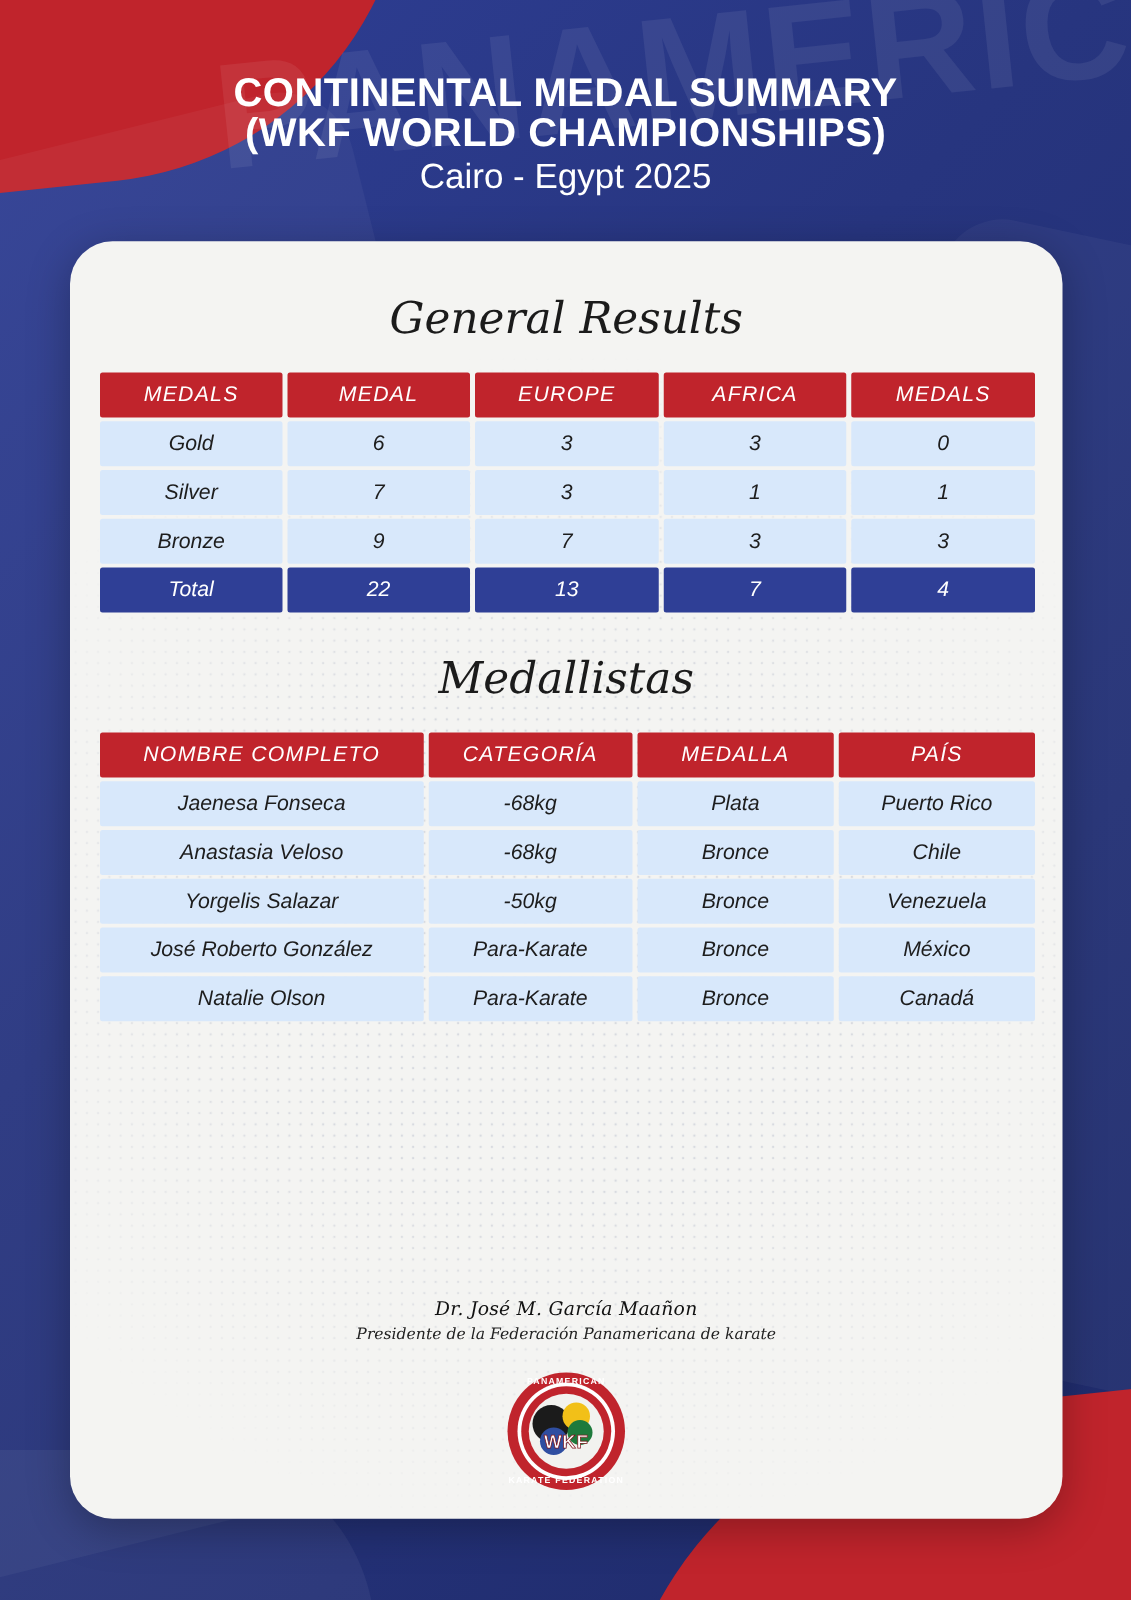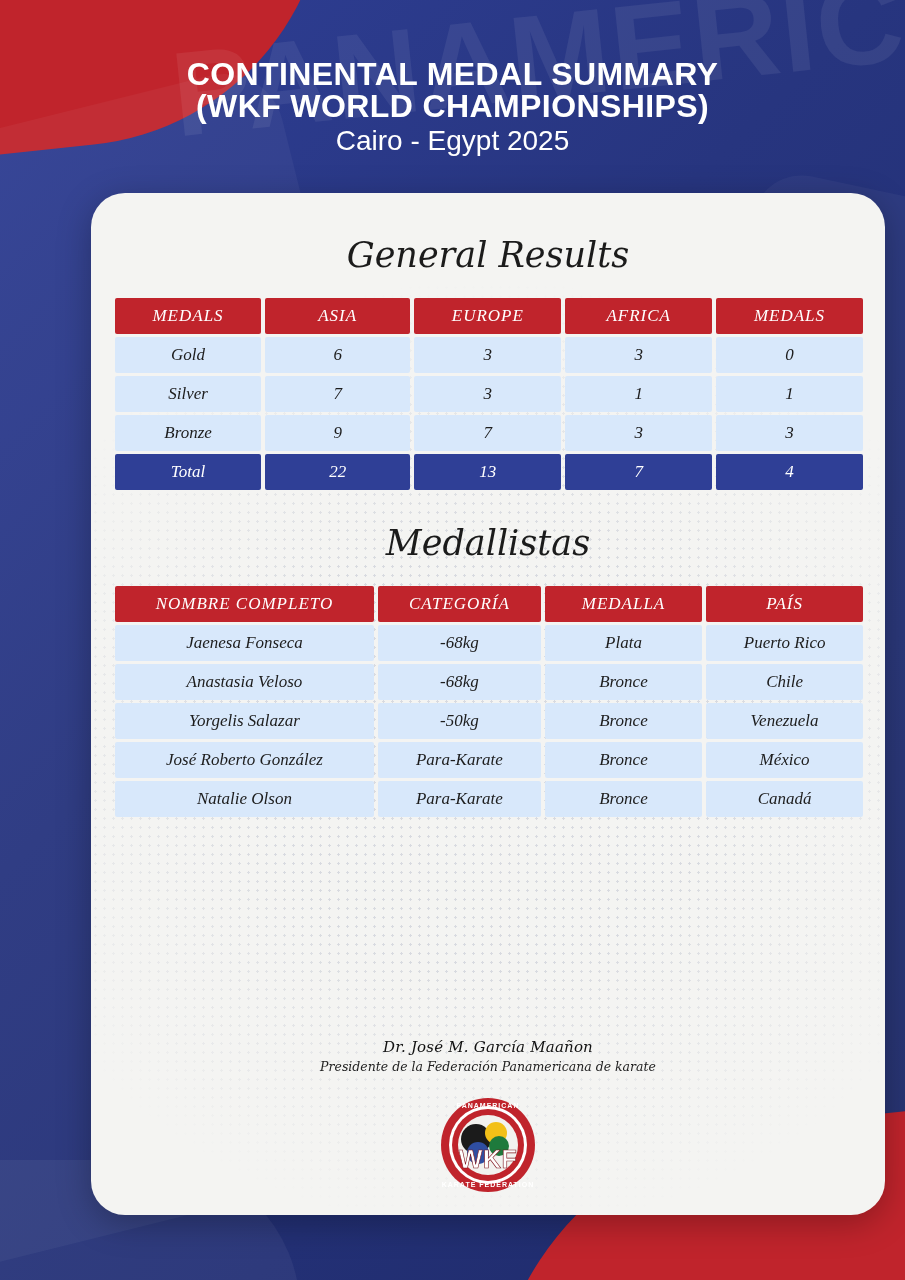--- a/index.html
+++ b/index.html
@@ -111,21 +111,20 @@
   .card {
     position: absolute;
     left: 56px;
     top: 193px;
     width: 794px;
     height: 1022px;
     background: #f4f4f2;
     border-radius: 34px;
     box-shadow: 0 8px 34px rgba(0,0,0,0.28);
     overflow: hidden;
-    margin-left: 35px;
   }
   .card-map {
     position: absolute;
     inset: 0;
     background-image: radial-gradient(rgba(120,130,160,0.30) 1.1px, transparent 1.2px);
     background-size: 9px 9px;
     -webkit-mask-image: radial-gradient(ellipse 85% 60% at 50% 55%, #000 35%, transparent 78%);
     mask-image: radial-gradient(ellipse 85% 60% at 50% 55%, #000 35%, transparent 78%);
     opacity: 0.75;
     pointer-events: none;
@@ -145,21 +144,21 @@
     margin: 0;
   }
   .title-general { font-size: 35px; padding-top: 42px; padding-bottom: 20px; }
   .title-medallistas { font-size: 35px; padding-top: 30px; padding-bottom: 20px; }
 
   table {
     border-collapse: separate;
     border-spacing: 4px 3px;
     width: 756px;
     margin: 0 auto;
-    font-family: Liberation Serif, serif;
+    font-family: Liberation Sans, sans-serif;
     font-style: italic;
   }
   th {
     background: #c0242c;
     color: #ffffff;
     font-weight: normal;
     font-size: 17px;
     letter-spacing: 1px;
     padding: 8px 4px;
     text-align: center;
@@ -277,21 +276,21 @@
     left: 26px; top: 44px;
     width: 22px; height: 22px;
     border-radius: 50%;
     background: #2f4ea1;
   }
   .logo .wkf {
     position: absolute;
     left: 0; right: 0;
     top: 47px;
     text-align: center;
-    font-size: 25px;
+    font-size: 15px;
     font-weight: bold;
     color: #ffffff;
     -webkit-text-stroke: 0.6px #7d1118;
     font-family: "Liberation Sans", sans-serif;
     letter-spacing: 0.5px;
   }
   .logo .arc-top, .logo .arc-bottom {
     position: absolute;
     left: 0; right: 0;
     text-align: center;
@@ -333,21 +332,21 @@
         <colgroup>
           <col class="c1">
             <col class="c2">
             <col class="c3">
             <col class="c4">
             <col class="c5">
         </colgroup>
         <thead>
           <tr>
             <th>MEDALS</th>
-            <th>ASIA</th>
+            <th>MEDAL</th>
             <th>EUROPE</th>
             <th>AFRICA</th>
             <th>MEDALS</th>
           </tr>
         </thead>
         <tbody>
           <tr>
             <td>Gold</td>
             <td>6</td>
             <td>3</td>

